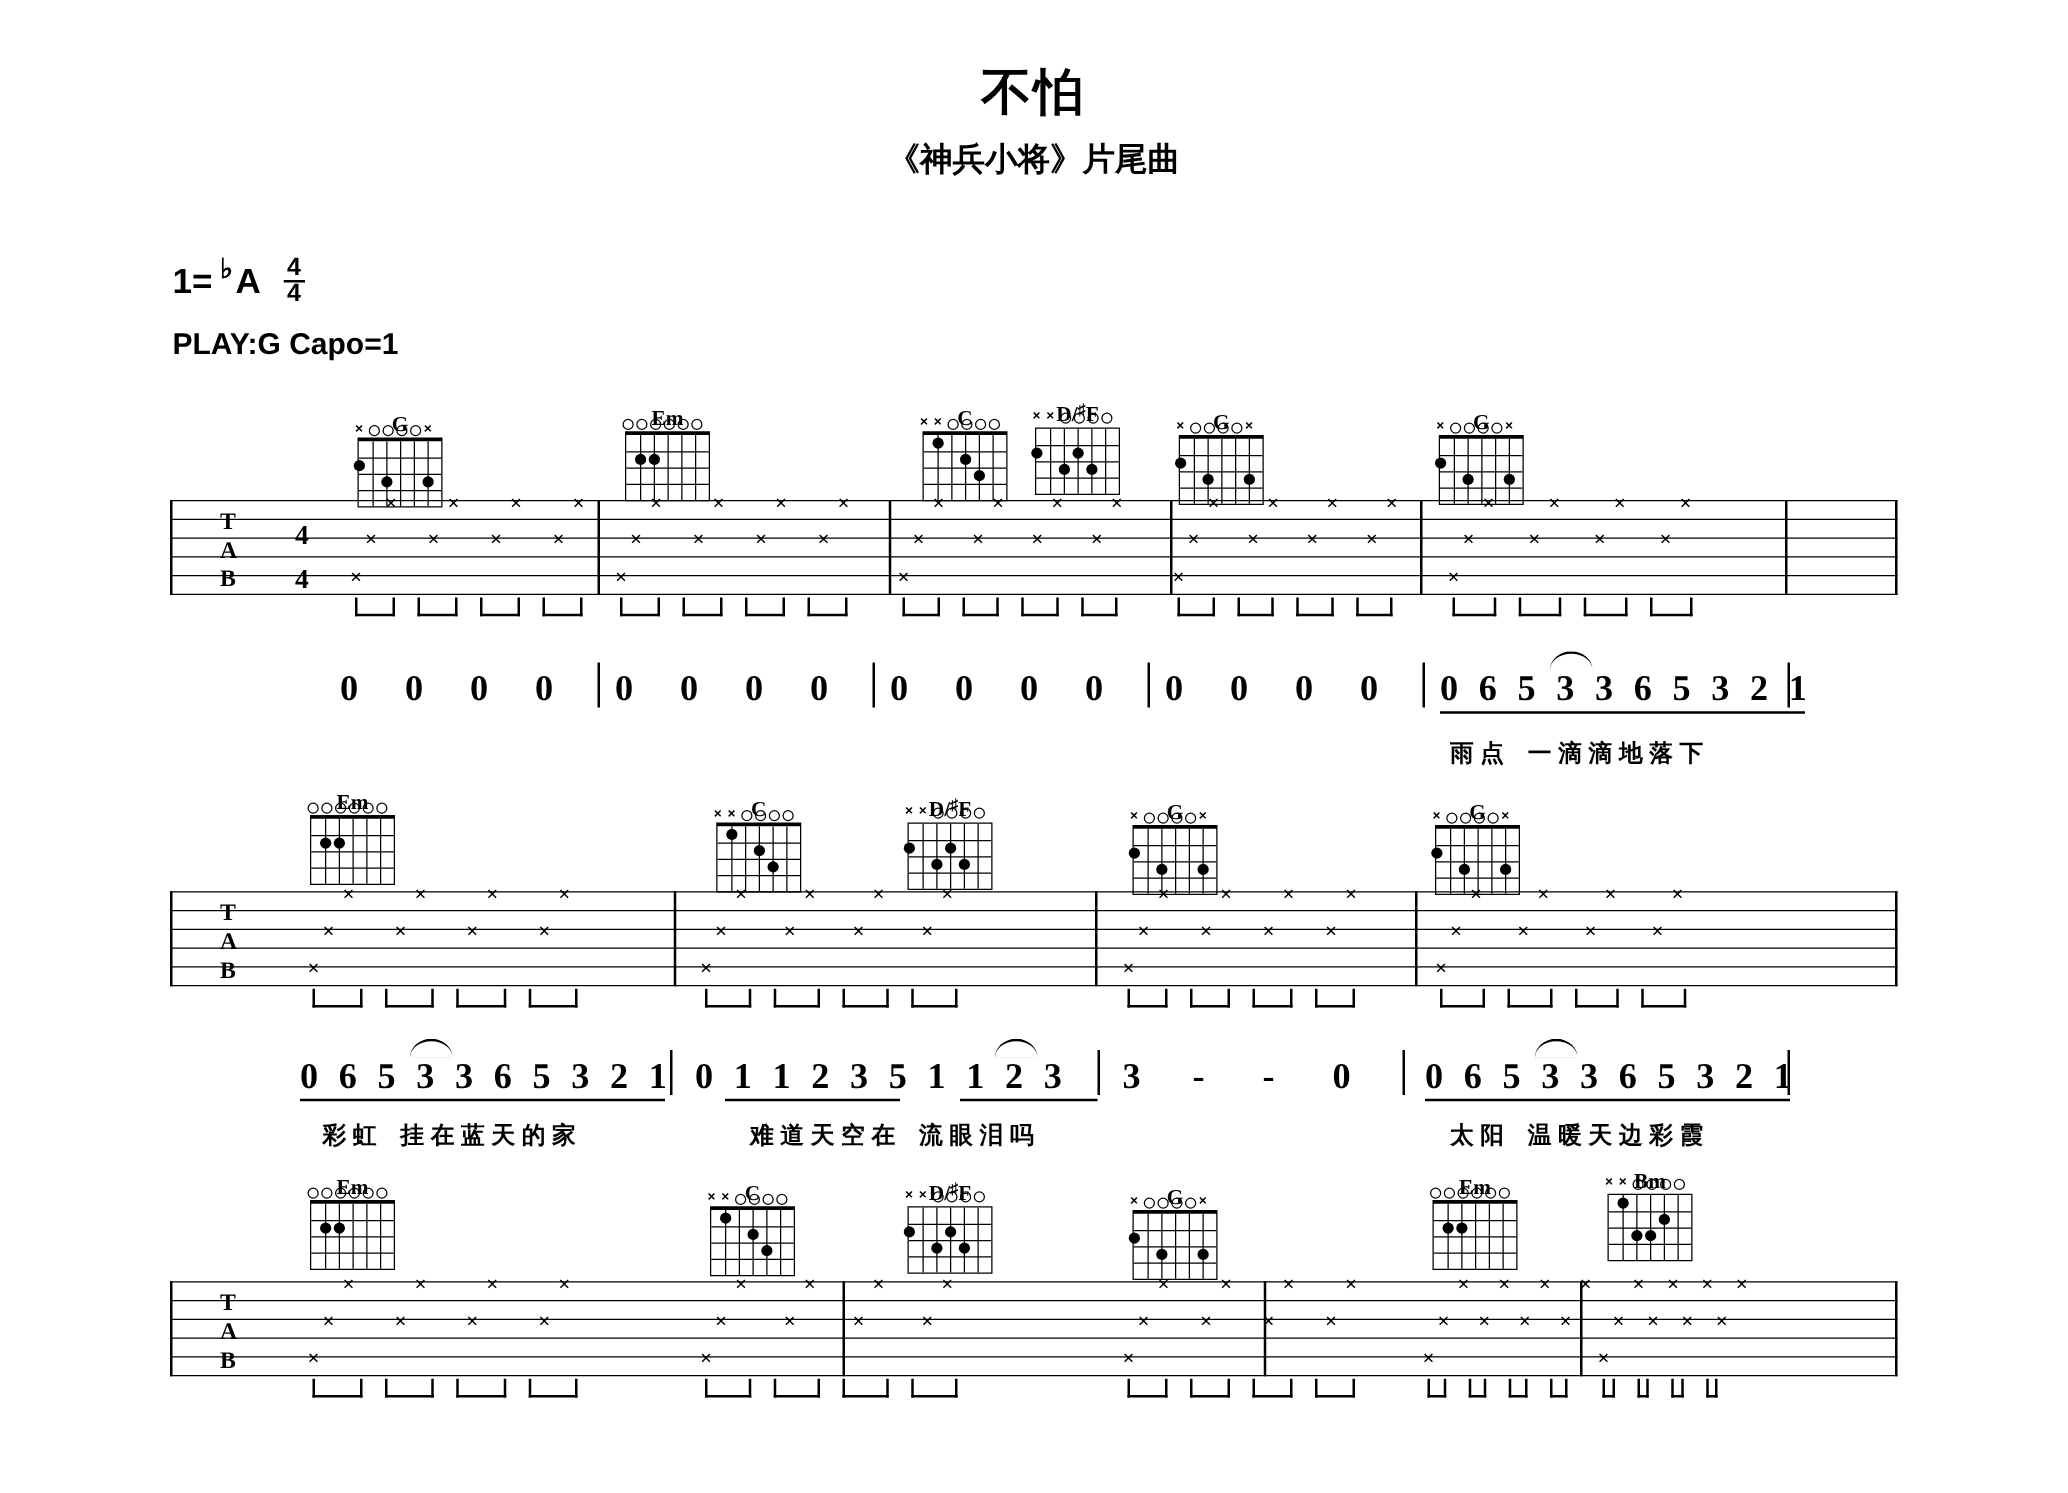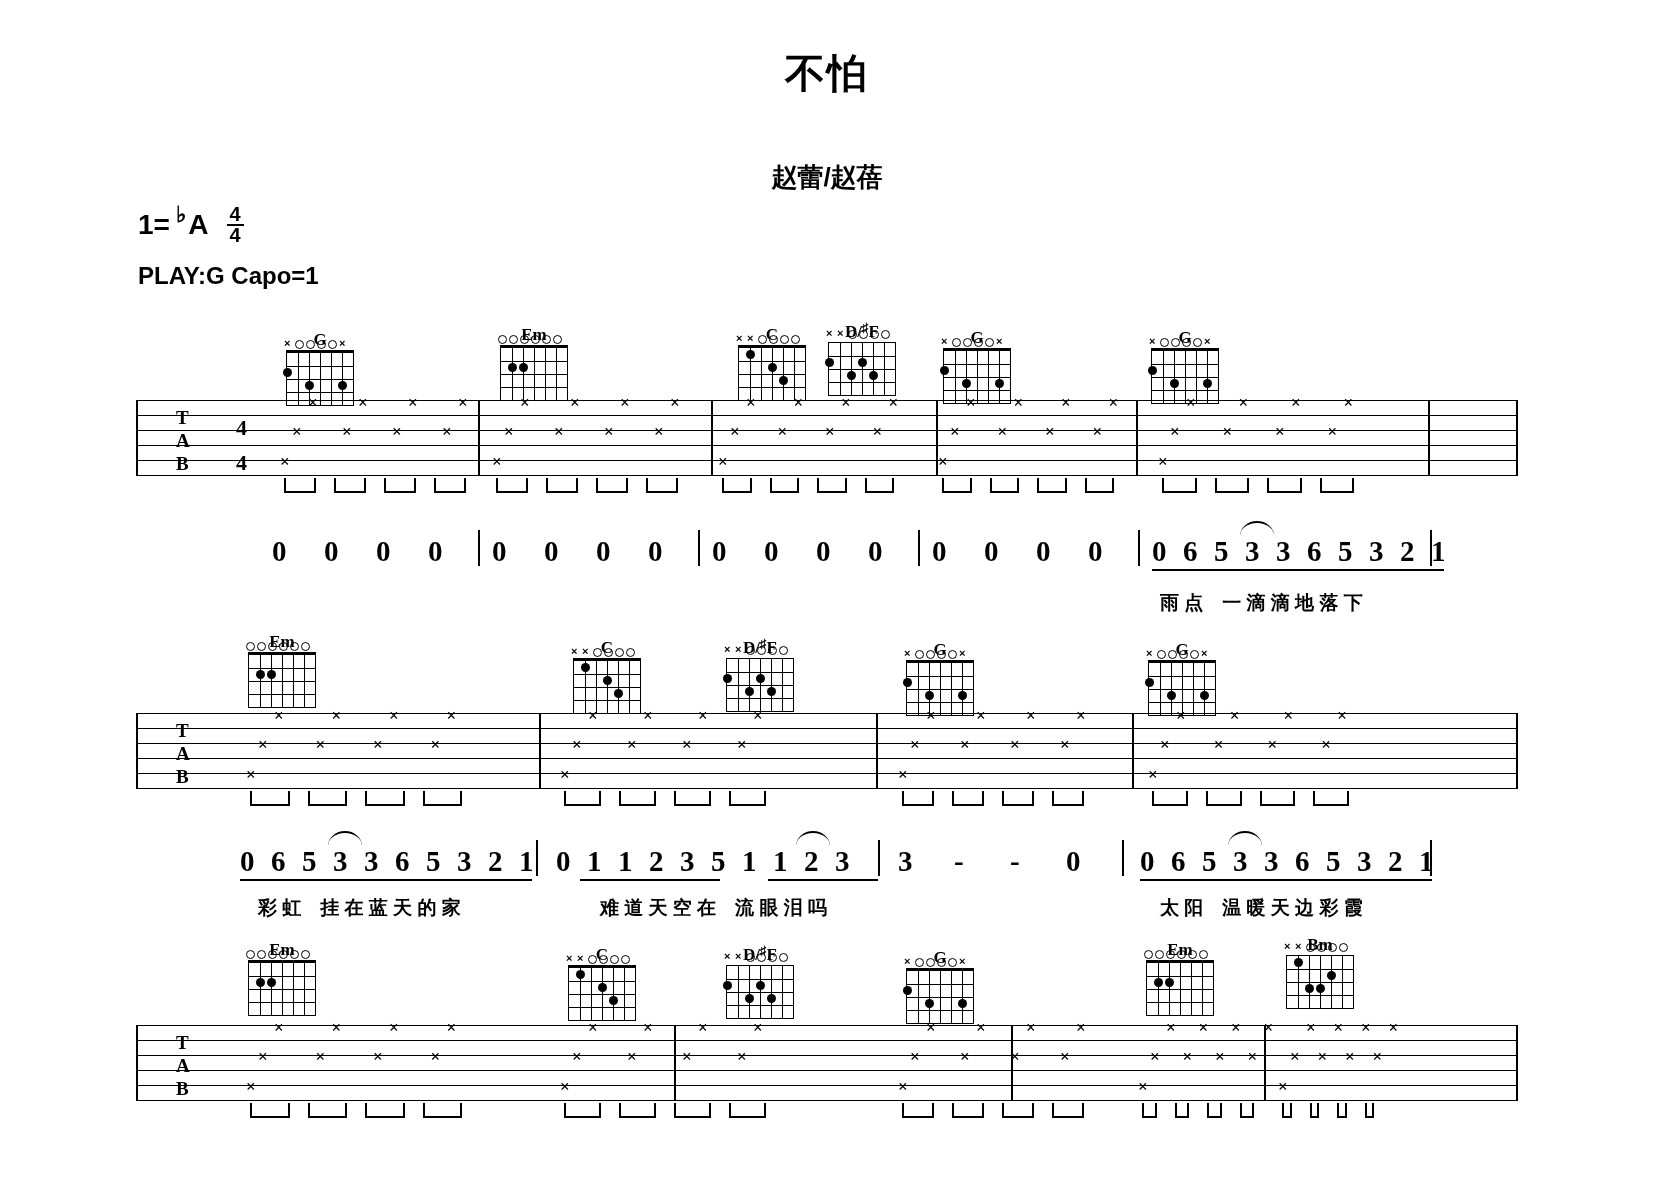--- a/index.html
+++ b/index.html
@@ -82,21 +82,21 @@
   .slur{position:absolute;width:34px;height:13px;border-top:2px solid #000;border-radius:50%/100% 100% 0 0;}
   .lyric{position:absolute;font-size:19px;font-weight:bold;white-space:nowrap;}
   .barsep{position:absolute;width:2px;background:#000;}
 </style>
 </head>
 <body>
 
 <div class="sheet">
 
   <div class="title">不怕</div>
-  <div class="artist">赵蕾/赵蓓</div>
+  <div class="subtitle">《神兵小将》片尾曲</div>
 
   <div class="keysig">
     <span>1=</span>
       <span class="flat">♭</span>
       <span>A</span>
     <span class="meter">
       <span class="num">4</span>
       <span class="den">4</span>
     </span>
   </div>

